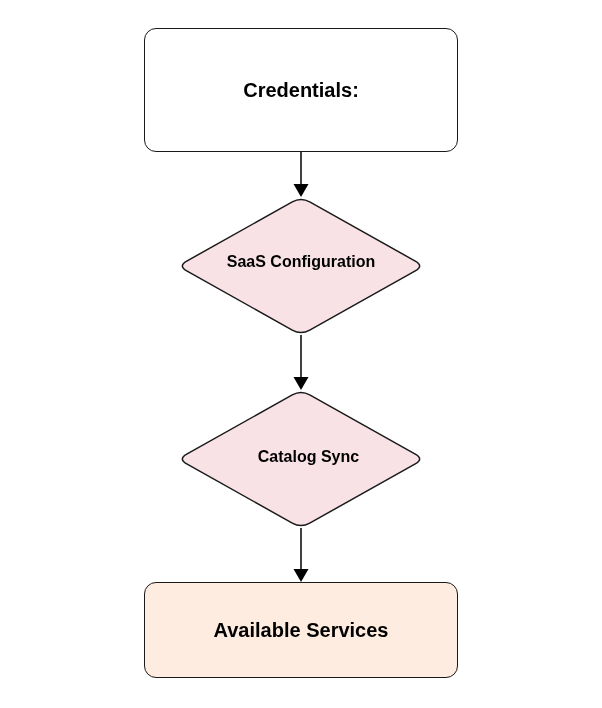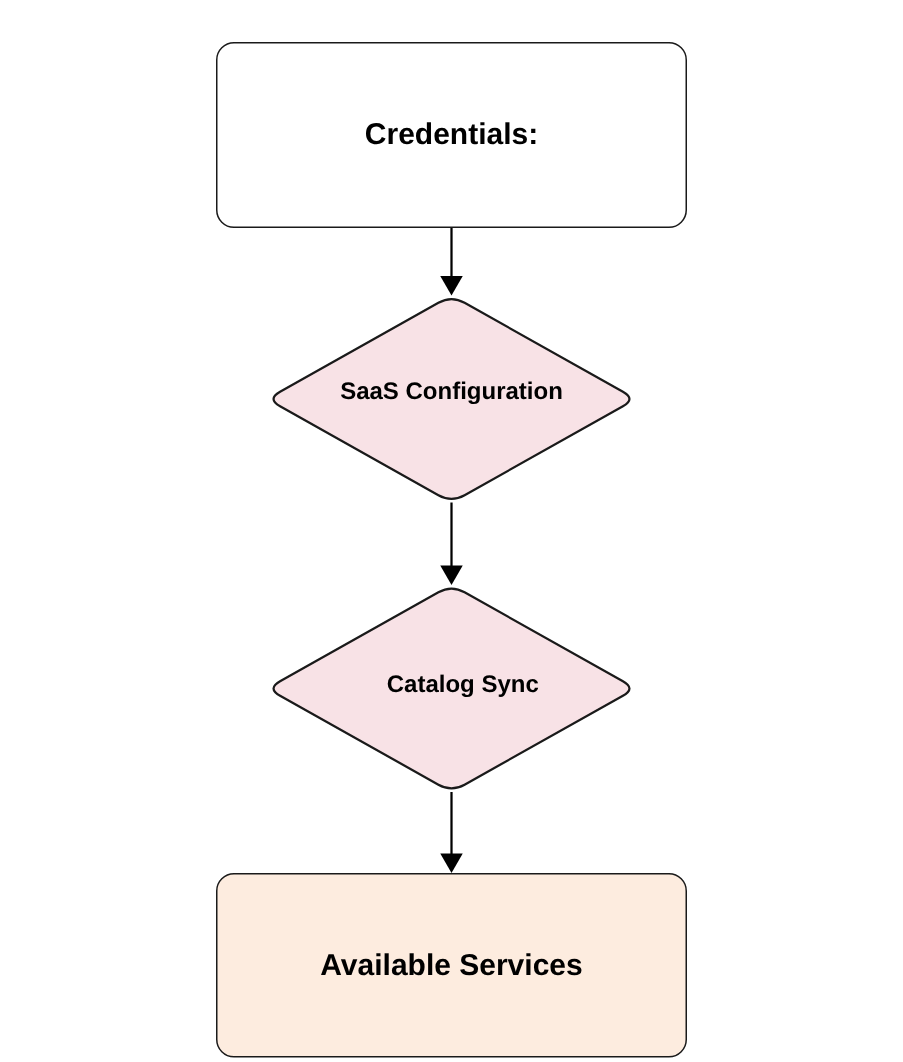--- a/index.html
+++ b/index.html
@@ -57,21 +57,21 @@
     background: #ffffff;
     gap: 13px;
   }
   .credentials-node .subtitle {
     max-width: 280px;
   }
   .available-node {
     left: 144px;
     top: 582px;
     width: 314px;
-    height: 123px;
+    height: 96px;
     background: #fdecdf;
   }
   .diamond-label {
     position: absolute;
     display: flex;
     align-items: center;
     justify-content: center;
     text-align: center;
     font-size: 16px;
     font-weight: 600;

